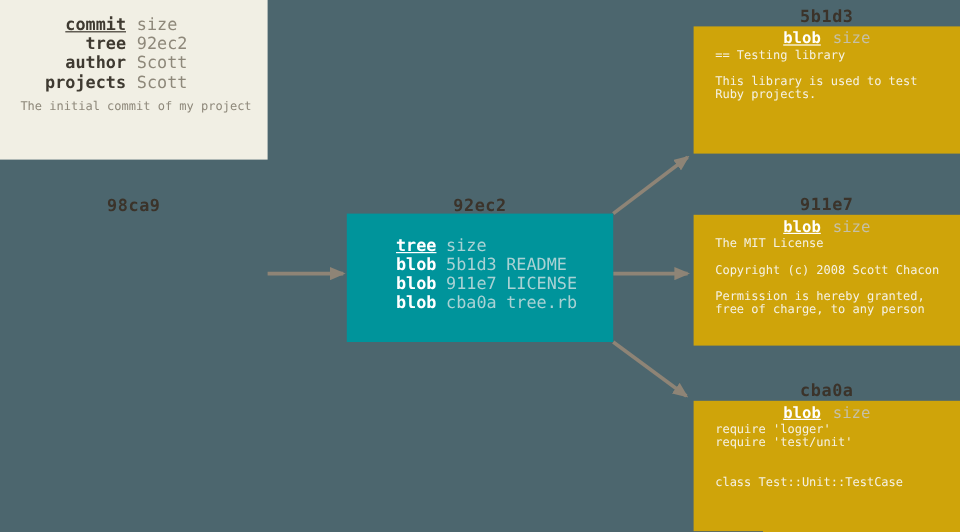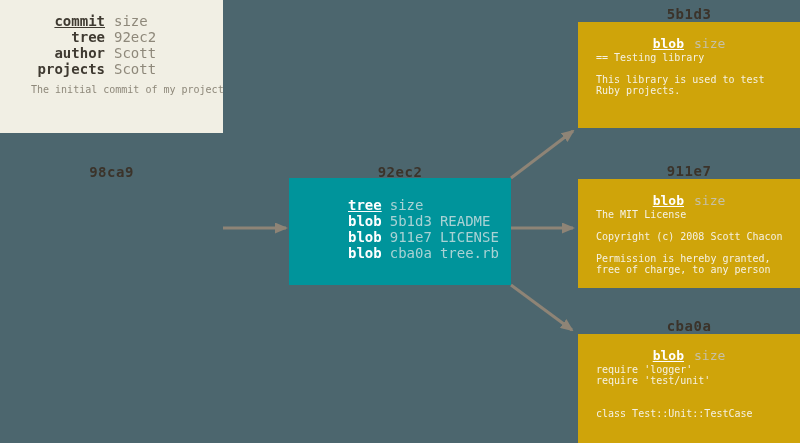--- a/index.html
+++ b/index.html
@@ -15,34 +15,34 @@
   }
   .box { position:absolute; }
 
   
   .commit-box { left:0; top:180; width:223px; height:133px; background:#f1efe4; }
   .commit-rows { margin-top:13px; font-size:14px; line-height:16px; }
   .crow { white-space:nowrap; }
   .ckey { display:inline-block; width:105px; text-align:right; font-weight:bold; color:#3f3a31; }
   .ckey.u { text-decoration:underline; }
   .cval { margin-left:9px; color:#8e887a; }
-  .commit-desc { margin-top:7px; margin-left:31px; font-size:10px; color:#8e887a; white-space:nowrap; }
+  .commit-desc { margin-top:7px; margin-left:17px; font-size:10px; color:#8e887a; white-space:nowrap; }
 
   
   .tree-box { left:289; }
   .tree-box { left:289px; top:178px; width:222px; height:107px; background:#00949b; }
-  .tree-rows { margin-top:19px; margin-left:59px; font-size:14px; line-height:16px; }
+  .tree-rows { margin-top:19px; margin-left:41px; font-size:14px; line-height:16px; }
   .trow { white-space:nowrap; }
   .tkey { font-weight:bold; color:#ffffff; }
   .tkey.u { text-decoration:underline; }
   .tval { margin-left:8px; color:#a9d2d4; }
 
   
   .blob-box { left:578px; width:222px; background:#cfa40a; position:absolute; }
-  .blob-header { margin-top:14px; text-align:center; font-size:13px; line-height:16px; white-space:nowrap; }
+  .blob-header { margin-top:3px; text-align:center; font-size:13px; line-height:16px; white-space:nowrap; }
   .bkey { font-weight:bold; color:#ffffff; text-decoration:underline; }
   .bval { margin-left:10px; color:#c6c0a6; }
   .blob-content {
     margin-left:18px; margin-right:4px;
     font-size:10px; line-height:11px; color:#f5f1e3; white-space:pre;
   }
 
   
   .arrows { position:absolute; left:0; top:0; width:800px; height:443px; pointer-events:none; }
 </style>

